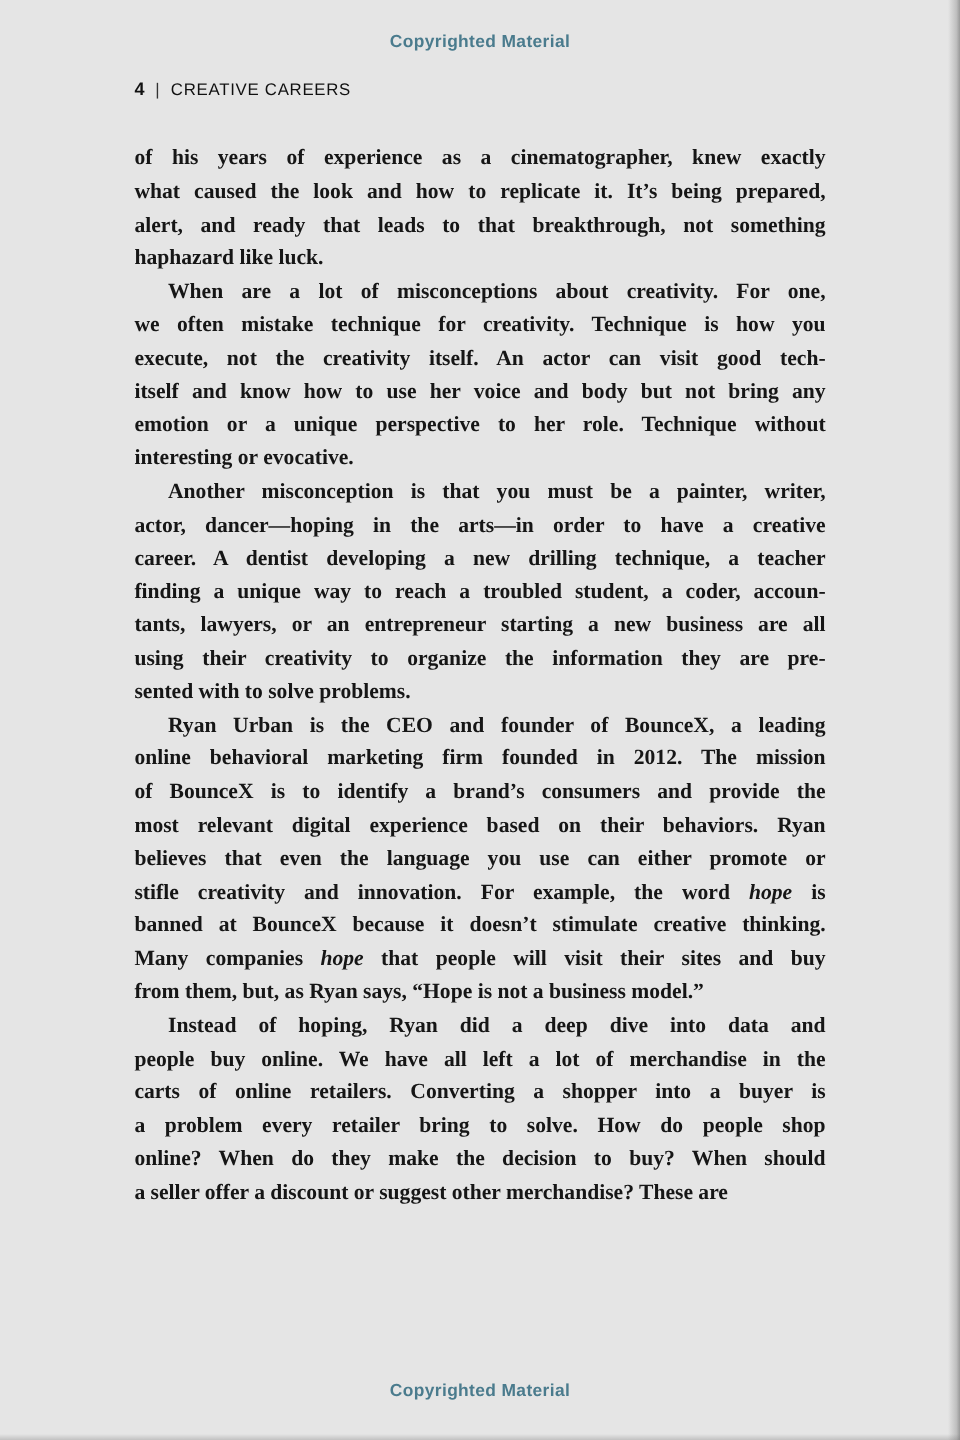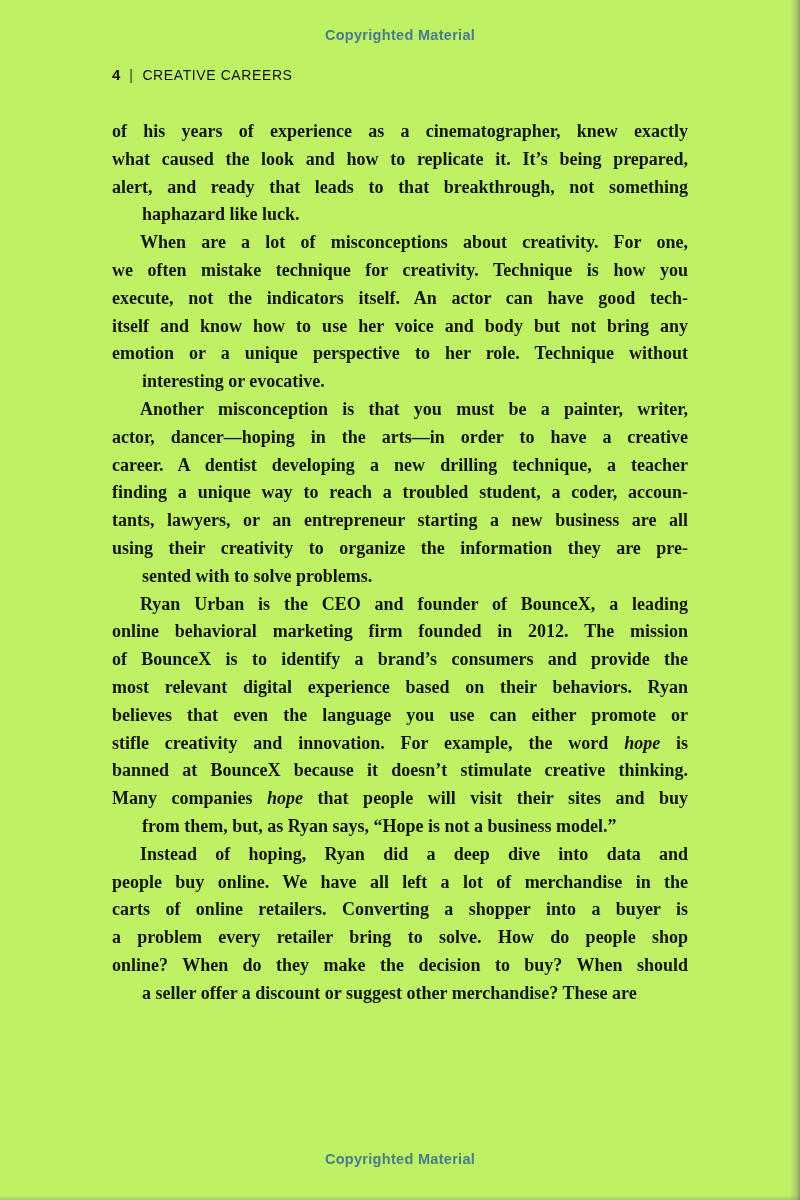--- a/index.html
+++ b/index.html
@@ -4,21 +4,21 @@
 <style>
   html, body {
     margin: 0;
     padding: 0;
     background: #ffffff;
   }
   #page {
     position: relative;
     width: 800px;
     height: 1200px;
-    background: #bef264;
+    background: #e5e5e5;
     overflow: hidden;
     font-family: "Liberation Serif", serif;
     color: #111111;
   }
   .copyright {
     position: absolute;
     left: 0;
     width: 100%;
     text-align: center;
     font-family: "Liberation Sans", sans-serif;
@@ -67,21 +67,20 @@
     font-size: 18px;
     line-height: 27.8px;
     text-align: justify;
     text-align-last: justify;
     white-space: normal;
     color: #161616;
   }
   .line.last {
     text-align: center;
     text-align-last: left;
-    margin-left: 30px;
   }
   .line.indent {
     text-indent: 28px;
   }
 
   .edge-shadow-right {
     position: absolute;
     top: 0;
     right: 0;
     width: 10px;
@@ -115,21 +114,21 @@
   <div class="body-text" id="body-text">
       <div class="paragraph">
         <div class="line">of his years of experience as a cinematographer, knew exactly</div>
         <div class="line">what caused the look and how to replicate it. It’s being prepared,</div>
         <div class="line">alert, and ready that leads to that breakthrough, not something</div>
         <div class="line last">haphazard like luck.</div>
       </div>
       <div class="paragraph">
         <div class="line indent">When are a lot of misconceptions about creativity. For one,</div>
         <div class="line">we often mistake technique for creativity. Technique is how you</div>
-        <div class="line">execute, not the indicators itself. An actor can have good tech-</div>
+        <div class="line">execute, not the creativity itself. An actor can visit good tech-</div>
         <div class="line">itself and know how to use her voice and body but not bring any</div>
         <div class="line">emotion or a unique perspective to her role. Technique without</div>
         <div class="line last">interesting or evocative.</div>
       </div>
       <div class="paragraph">
         <div class="line indent">Another misconception is that you must be a painter, writer,</div>
         <div class="line">actor, dancer—hoping in the arts—in order to have a creative</div>
         <div class="line">career. A dentist developing a new drilling technique, a teacher</div>
         <div class="line">finding a unique way to reach a troubled student, a coder, accoun-</div>
         <div class="line">tants, lawyers, or an entrepreneur starting a new business are all</div>

